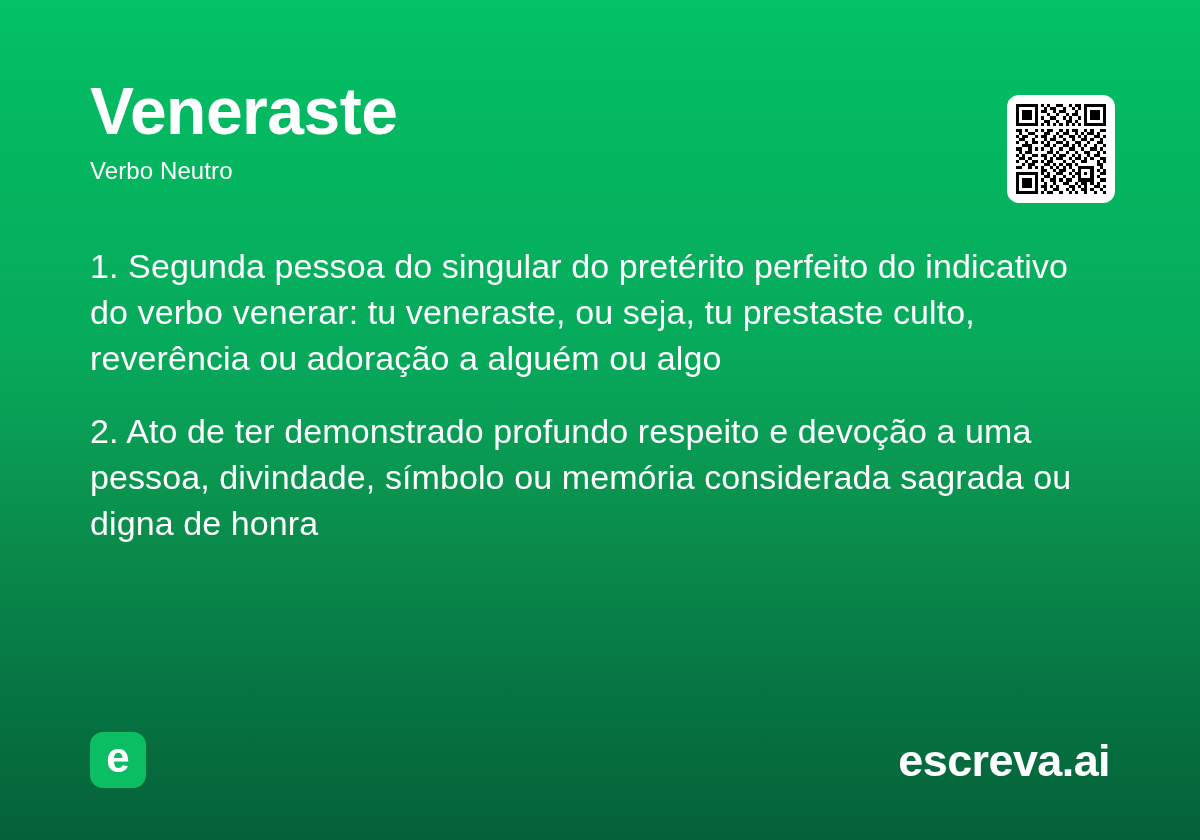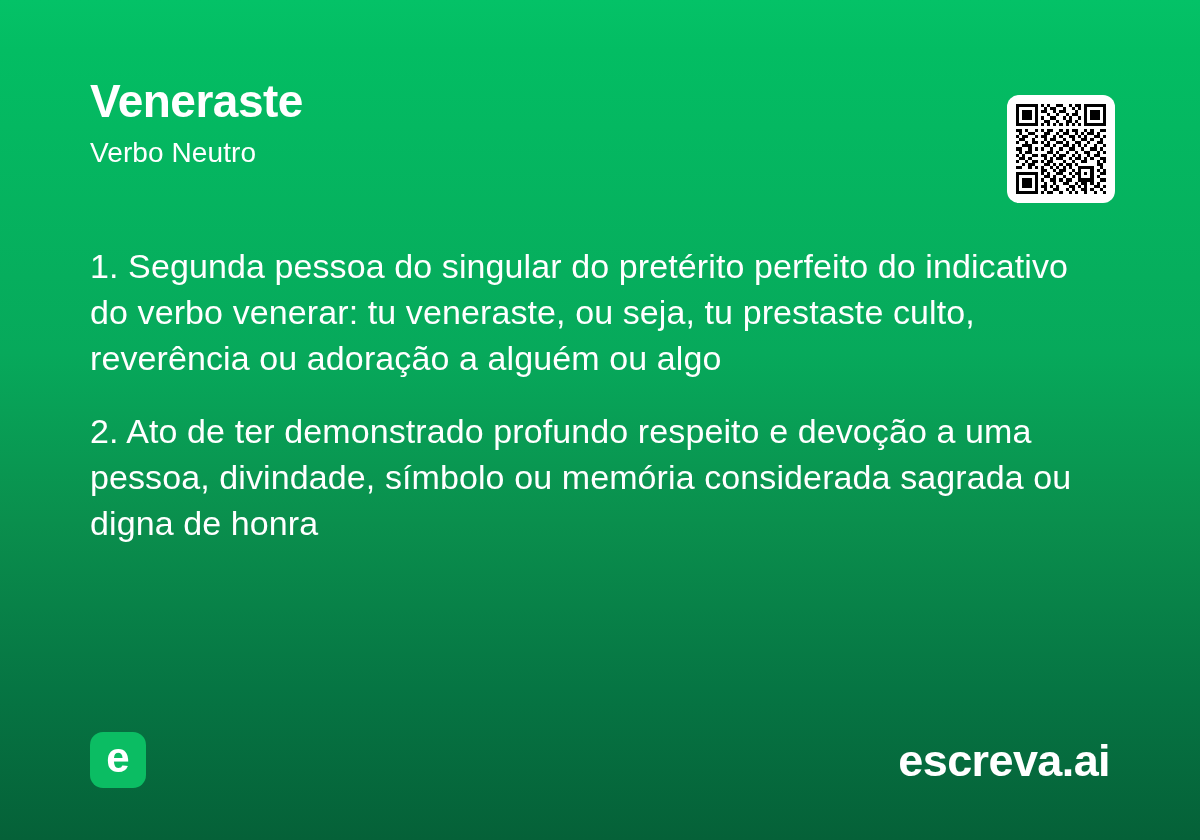--- a/index.html
+++ b/index.html
@@ -30,30 +30,30 @@
   
   .header {
     position: absolute;
     left: 90px;
     top: 78px;
     right: 90px;
   }
 
   .word-title {
     margin: 0;
-    font-size: 46px;
+    font-size: 66px;
     line-height: 1.0;
     font-weight: 700;
     letter-spacing: -0.5px;
     color: #ffffff;
   }
 
   .word-class {
     margin: 14px 0 0 0;
-    font-size: 28px;
+    font-size: 24px;
     line-height: 1.1;
     font-weight: 500;
     letter-spacing: 0.1px;
     color: #ffffff;
   }
 
   
   .qr-wrap {
     position: absolute;
     right: 85px;

